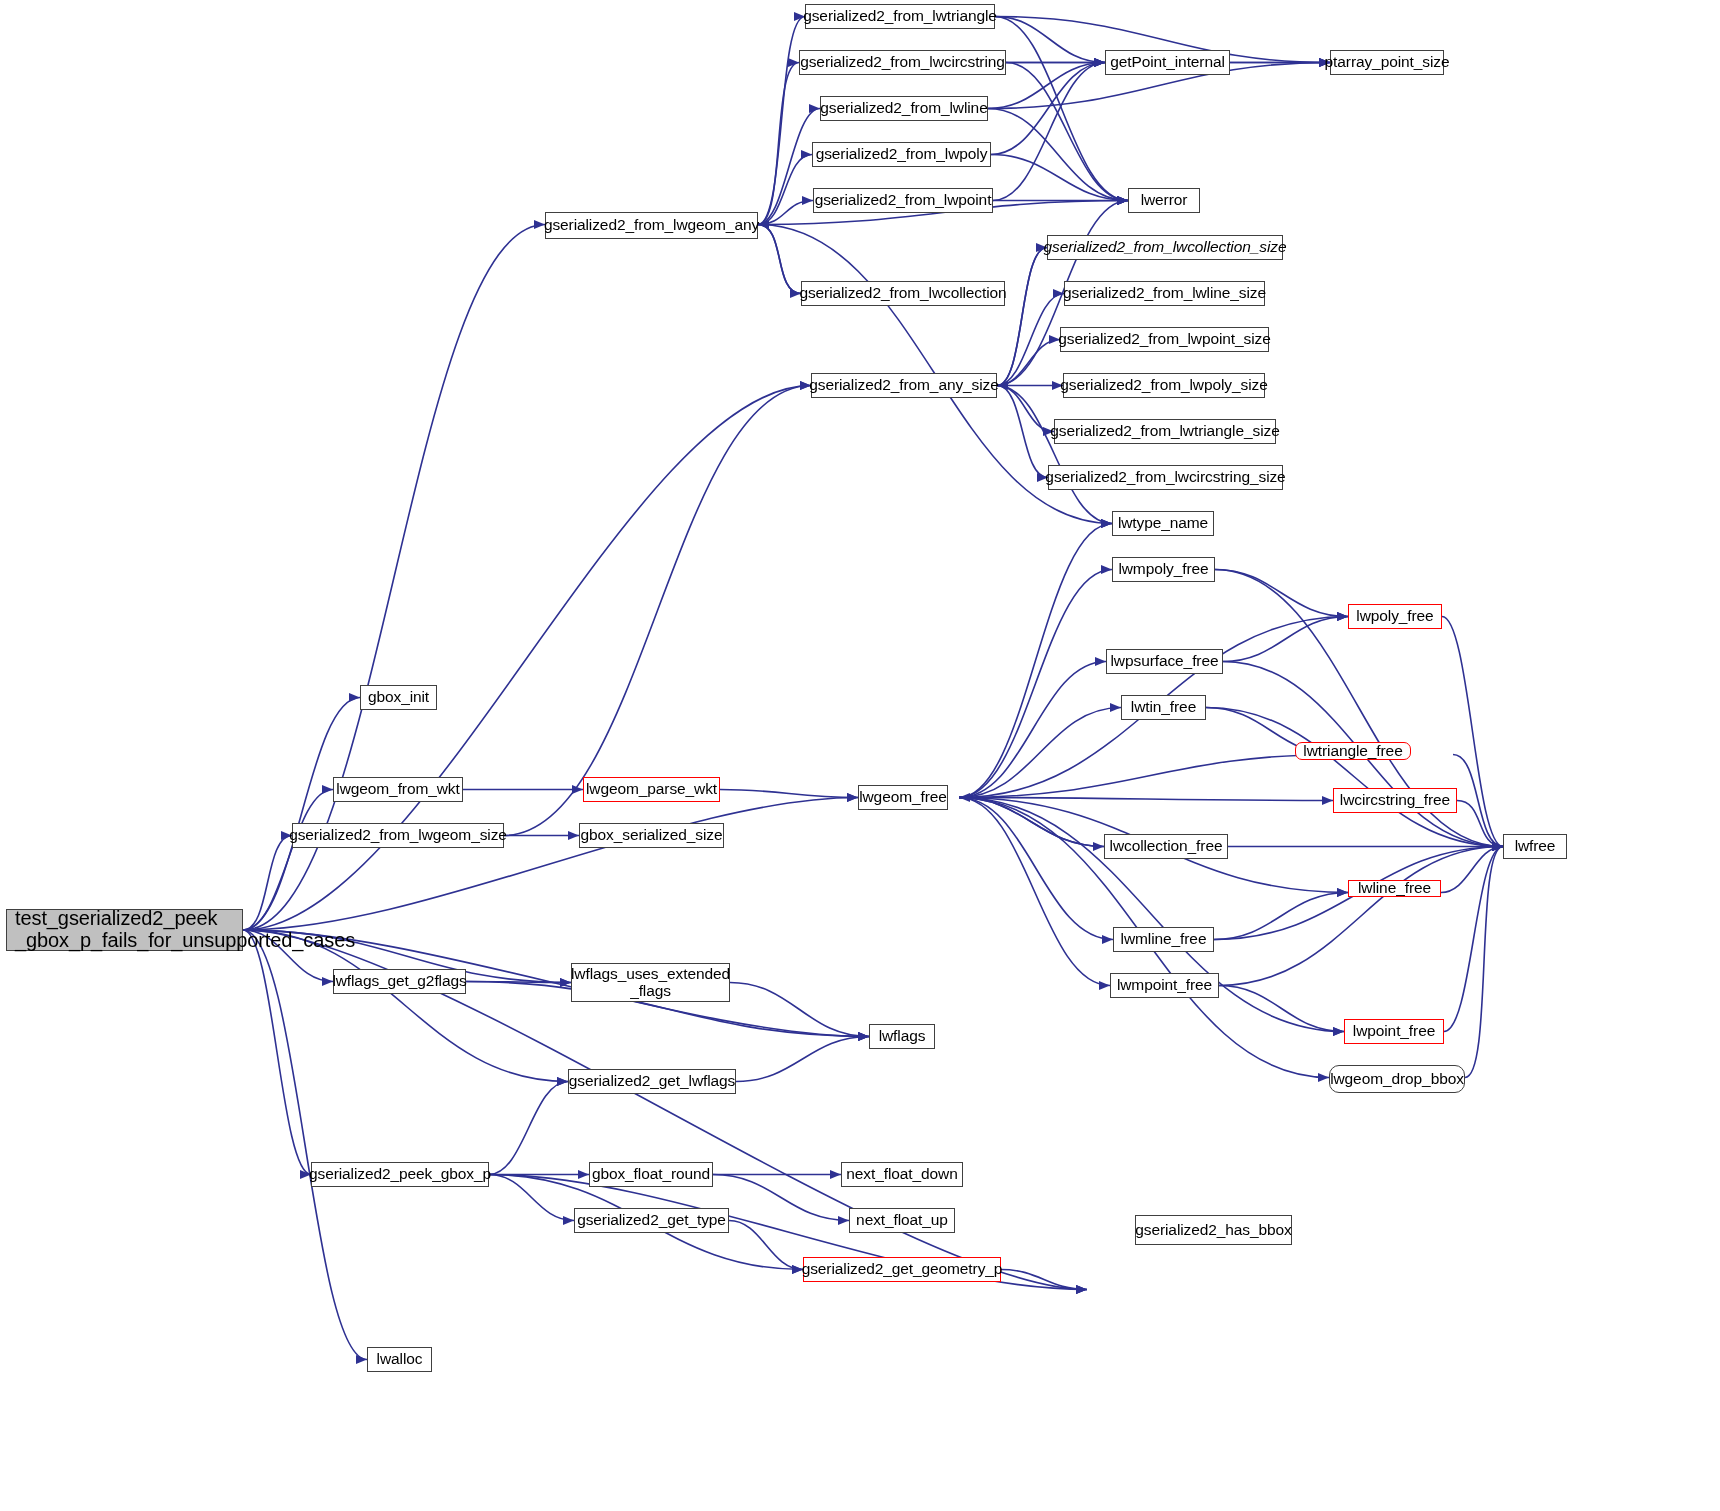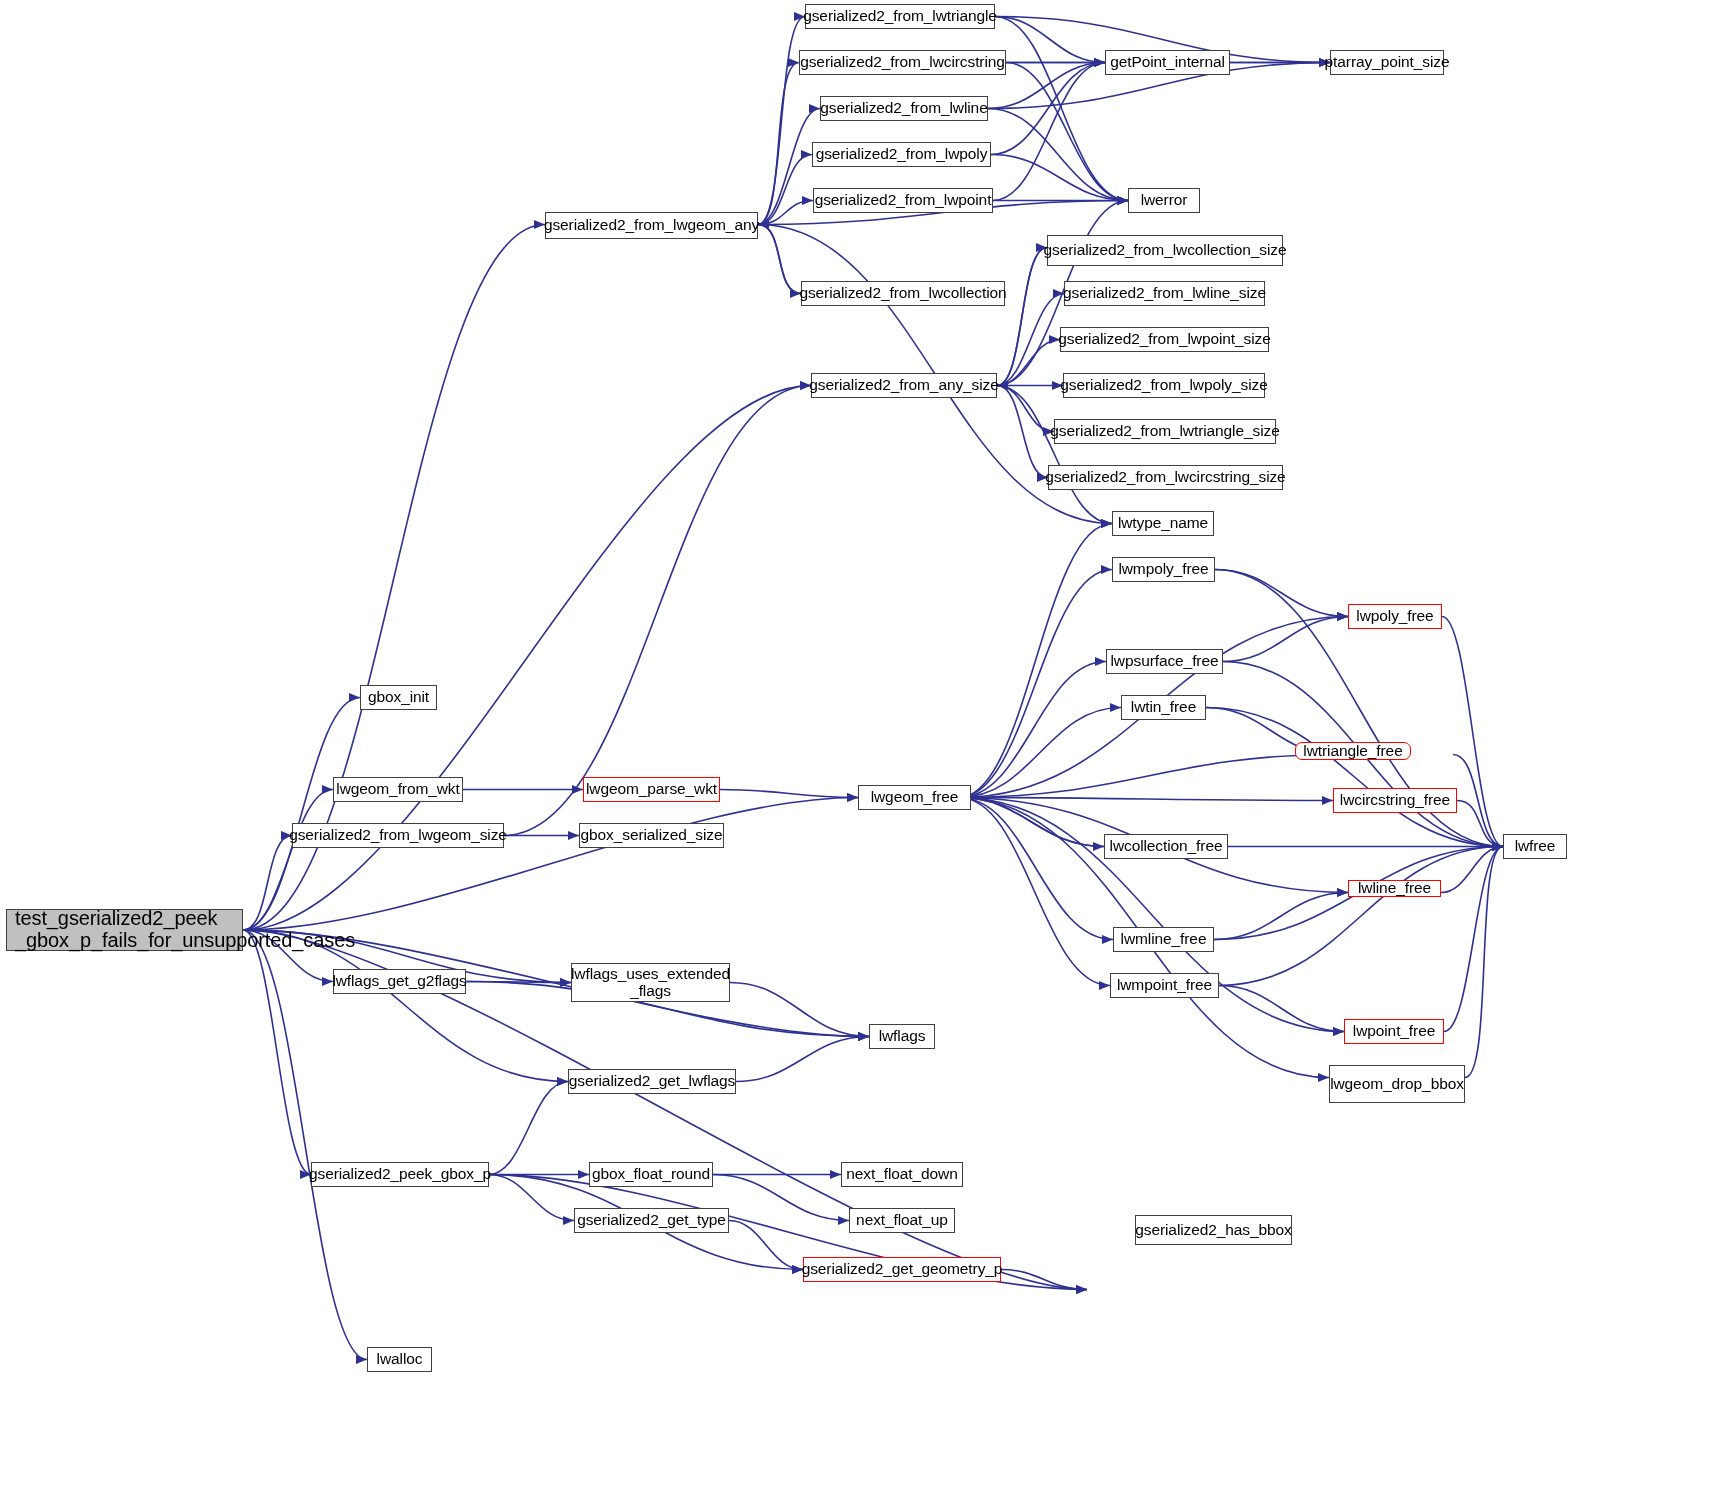--- a/index.html
+++ b/index.html
@@ -258,41 +258,41 @@
       <div class="node-box" style="left: 805px; top: 4px; width: 190px; height: 25px;">gserialized2_from_lwtriangle</div>
       <div class="node-box" style="left: 799px; top: 50px; width: 207px; height: 25px;">gserialized2_from_lwcircstring</div>
       <div class="node-box" style="left: 820px; top: 96px; width: 168px; height: 25px;">gserialized2_from_lwline</div>
       <div class="node-box" style="left: 812px; top: 142px; width: 179px; height: 25px;">gserialized2_from_lwpoly</div>
       <div class="node-box" style="left: 813px; top: 188px; width: 180px; height: 25px;">gserialized2_from_lwpoint</div>
       <div class="node-box" style="left: 545px; top: 212px; width: 213px; height: 27px;">gserialized2_from_lwgeom_any</div>
       <div class="node-box" style="left: 801px; top: 281px; width: 204px; height: 25px;">gserialized2_from_lwcollection</div>
       <div class="node-box" style="left: 1105px; top: 50px; width: 125px; height: 25px;">getPoint_internal</div>
       <div class="node-box" style="left: 1330px; top: 50px; width: 114px; height: 25px;">ptarray_point_size</div>
       <div class="node-box" style="left: 1128px; top: 188px; width: 72px; height: 25px;">lwerror</div>
-      <div class="node-box" style="left: 1047px; top: 235px; width: 236px; height: 31px;">gserialized2_from_lwcollection_size</div>
+      <div class="node-box" style="left: 1047px; top: 235px; width: 236px; height: 25px; font-style: italic;">gserialized2_from_lwcollection_size</div>
       <div class="node-box" style="left: 1064px; top: 281px; width: 201px; height: 25px;">gserialized2_from_lwline_size</div>
       <div class="node-box" style="left: 1060px; top: 327px; width: 209px; height: 25px;">gserialized2_from_lwpoint_size</div>
       <div class="node-box" style="left: 811px; top: 373px; width: 186px; height: 25px;">gserialized2_from_any_size</div>
       <div class="node-box" style="left: 1063px; top: 373px; width: 202px; height: 25px;">gserialized2_from_lwpoly_size</div>
       <div class="node-box" style="left: 1054px; top: 419px; width: 222px; height: 25px;">gserialized2_from_lwtriangle_size</div>
       <div class="node-box" style="left: 1048px; top: 465px; width: 235px; height: 25px;">gserialized2_from_lwcircstring_size</div>
       <div class="node-box" style="left: 1112px; top: 511px; width: 102px; height: 25px;">lwtype_name</div>
       <div class="node-box" style="left: 1112px; top: 557px; width: 103px; height: 25px;">lwmpoly_free</div>
       <div class="node-box red" style="left: 1348px; top: 604px; width: 94px; height: 25px;">lwpoly_free</div>
       <div class="node-box" style="left: 1106px; top: 649px; width: 117px; height: 25px;">lwpsurface_free</div>
       <div class="node-box" style="left: 1121px; top: 695px; width: 85px; height: 25px;">lwtin_free</div>
       <div class="node-box red" style="left: 1295px; top: 742px; width: 116px; height: 18px; border-radius: 7px;">lwtriangle_free</div>
       <div class="node-box red" style="left: 1333px; top: 788px; width: 124px; height: 25px;">lwcircstring_free</div>
-      <div class="node-box" style="left: 858px; top: 785px; width: 113px; height: 25px;">lwgeom_free</div>
+      <div class="node-box" style="left: 858px; top: 785px; width: 90px; height: 25px;">lwgeom_free</div>
       <div class="node-box" style="left: 1104px; top: 834px; width: 124px; height: 25px;">lwcollection_free</div>
       <div class="node-box red" style="left: 1348px; top: 880px; width: 93px; height: 17px;">lwline_free</div>
       <div class="node-box" style="left: 1113px; top: 927px; width: 101px; height: 25px;">lwmline_free</div>
       <div class="node-box" style="left: 1110px; top: 973px; width: 109px; height: 25px;">lwmpoint_free</div>
       <div class="node-box red" style="left: 1344px; top: 1019px; width: 100px; height: 25px;">lwpoint_free</div>
-      <div class="node-box" style="left: 1329px; top: 1065px; width: 136px; height: 38px;">lwgeom_drop_bbox</div>
+      <div class="node-box" style="left: 1329px; top: 1065px; width: 136px; height: 28px; border-radius: 10px;">lwgeom_drop_bbox</div>
       <div class="node-box" style="left: 1503px; top: 834px; width: 64px; height: 25px;">lwfree</div>
       <div class="node-box" style="left: 360px; top: 685px; width: 77px; height: 25px;">gbox_init</div>
       <div class="node-box" style="left: 333px; top: 777px; width: 130px; height: 25px;">lwgeom_from_wkt</div>
       <div class="node-box red" style="left: 583px; top: 777px; width: 137px; height: 25px;">lwgeom_parse_wkt</div>
       <div class="node-box" style="left: 292px; top: 823px; width: 212px; height: 25px;">gserialized2_from_lwgeom_size</div>
       <div class="node-box" style="left: 579px; top: 823px; width: 145px; height: 25px;">gbox_serialized_size</div>
       <div class="node-box" style="left: 333px; top: 969px; width: 133px; height: 25px;">lwflags_get_g2flags</div>
       <div class="node-box" style="left: 571px; top: 963px; width: 159px; height: 39px;">lwflags_uses_extended
 _flags</div>
       <div class="node-box" style="left: 869px; top: 1024px; width: 66px; height: 25px;">lwflags</div>

